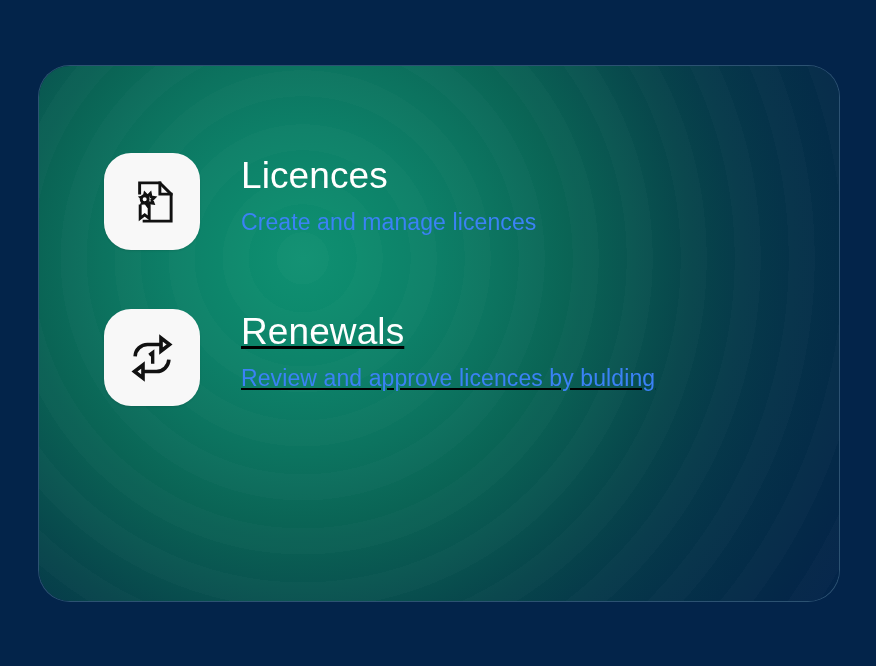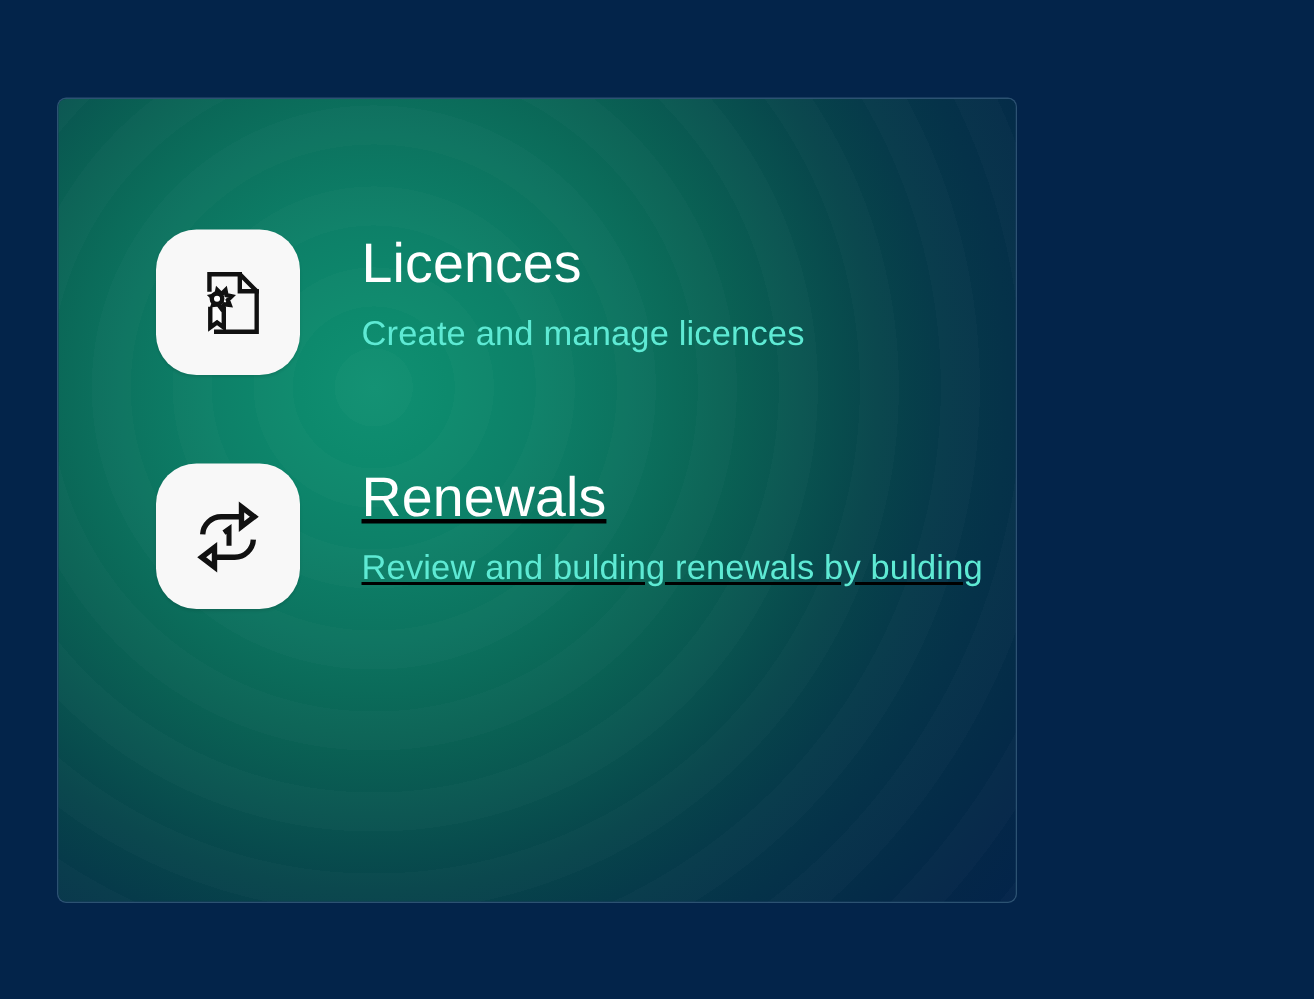--- a/index.html
+++ b/index.html
@@ -20,23 +20,23 @@
     width: 876px;
     height: 666px;
     background: #03244a;
   }
 
   
   .panel {
     position: absolute;
     left: 38px;
     top: 65px;
-    width: 640px;
+    width: 802px;
     height: 537px;
-    border-radius: 6px;
+    border-radius: 32px;
     border: 1px solid rgba(150, 200, 220, 0.28);
     box-sizing: border-box;
     overflow: hidden;
     background: #03244a;
   }
 
   
   .panel-glow {
     position: absolute;
     inset: -1px;
@@ -107,21 +107,21 @@
   .row-title {
     color: #ffffff;
     font-size: 37px;
     font-weight: 300;
     line-height: 44px;
     letter-spacing: 0.1px;
     white-space: nowrap;
   }
 
   .row-sub {
-    color: #5eead4;
+    color: #3b82f6;
     font-size: 23px;
     font-weight: 300;
     line-height: 30px;
     letter-spacing: 0.1px;
     margin-top: 9px;
     white-space: nowrap;
   }
 </style>
 </head>
 <body>
@@ -169,20 +169,20 @@
               <path d="M39 25.5 A11 11 0 0 1 28 36 H15"></path>
 
               <path d="M16 30.2 L8.4 36 L16 41.8 Z" fill="none"></path>
 
               <path d="M21.6 21.4 L24.6 19.2 V29.2" stroke-width="3.0" stroke-linecap="butt"></path>
             </svg>
           </span>
         </div>
         <div class="row-text">
           <div class="row-title">Renewals</div>
-          <div class="row-sub">Review and bulding renewals by bulding</div>
+          <div class="row-sub">Review and approve licences by bulding</div>
         </div>
       </div>
 
     </div>
   </div>
 
 </div>
 
 </body></html>

